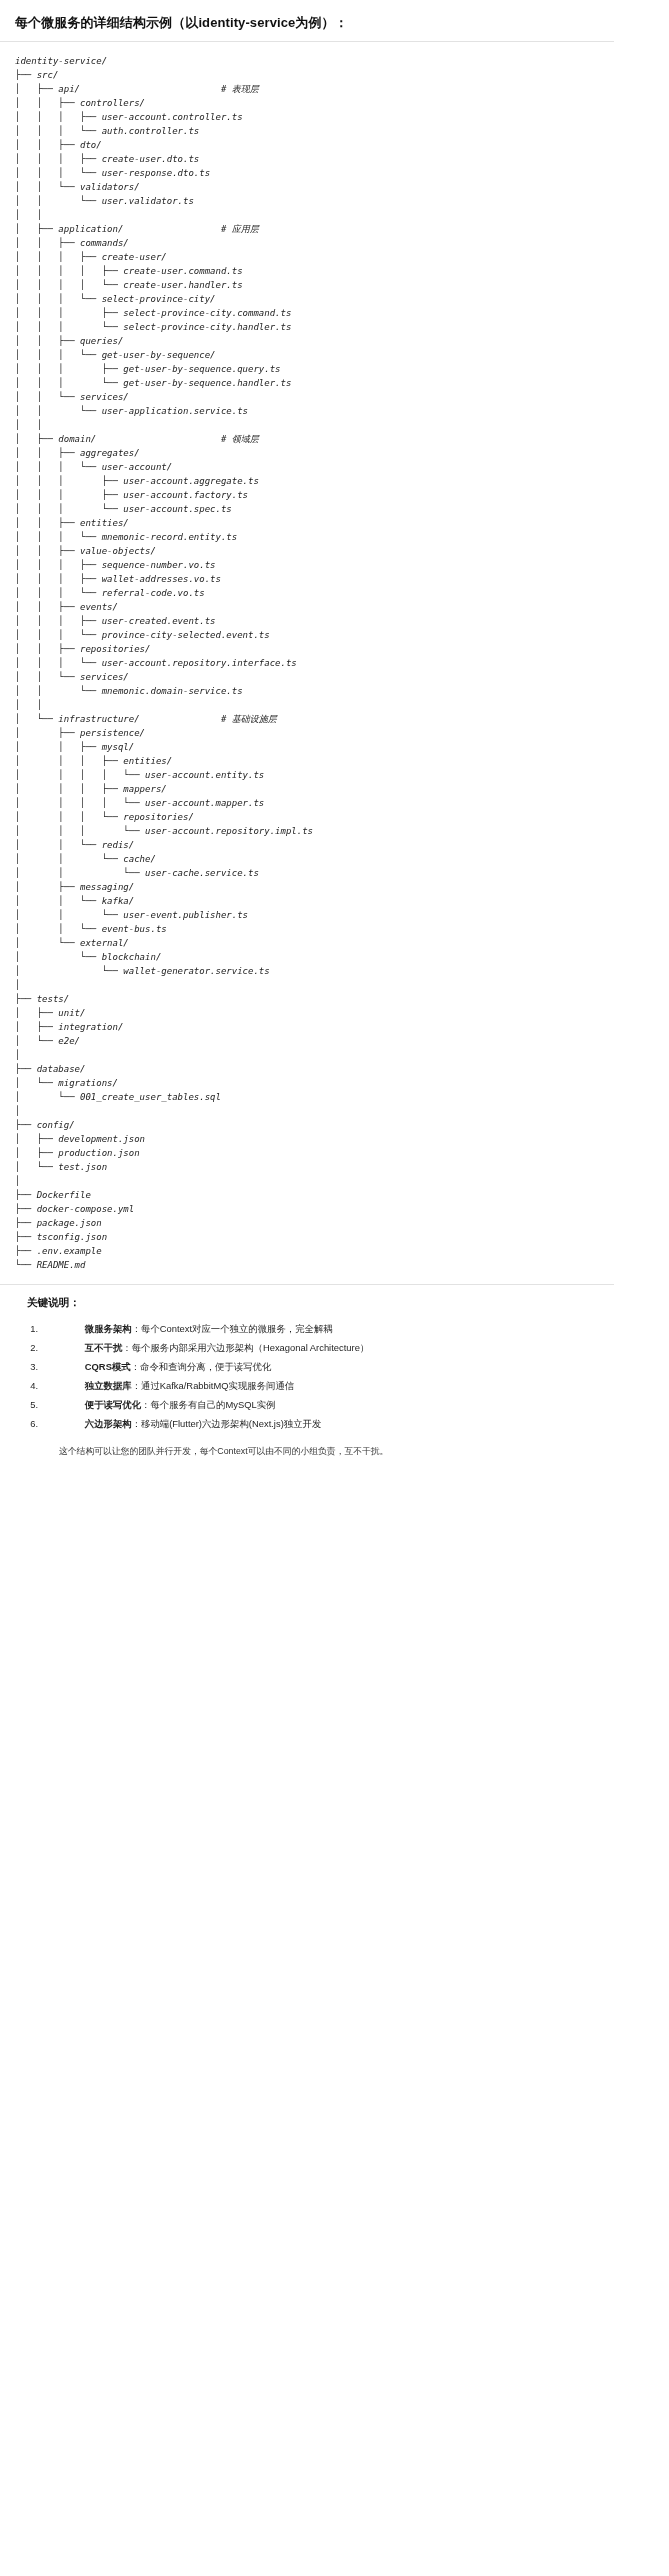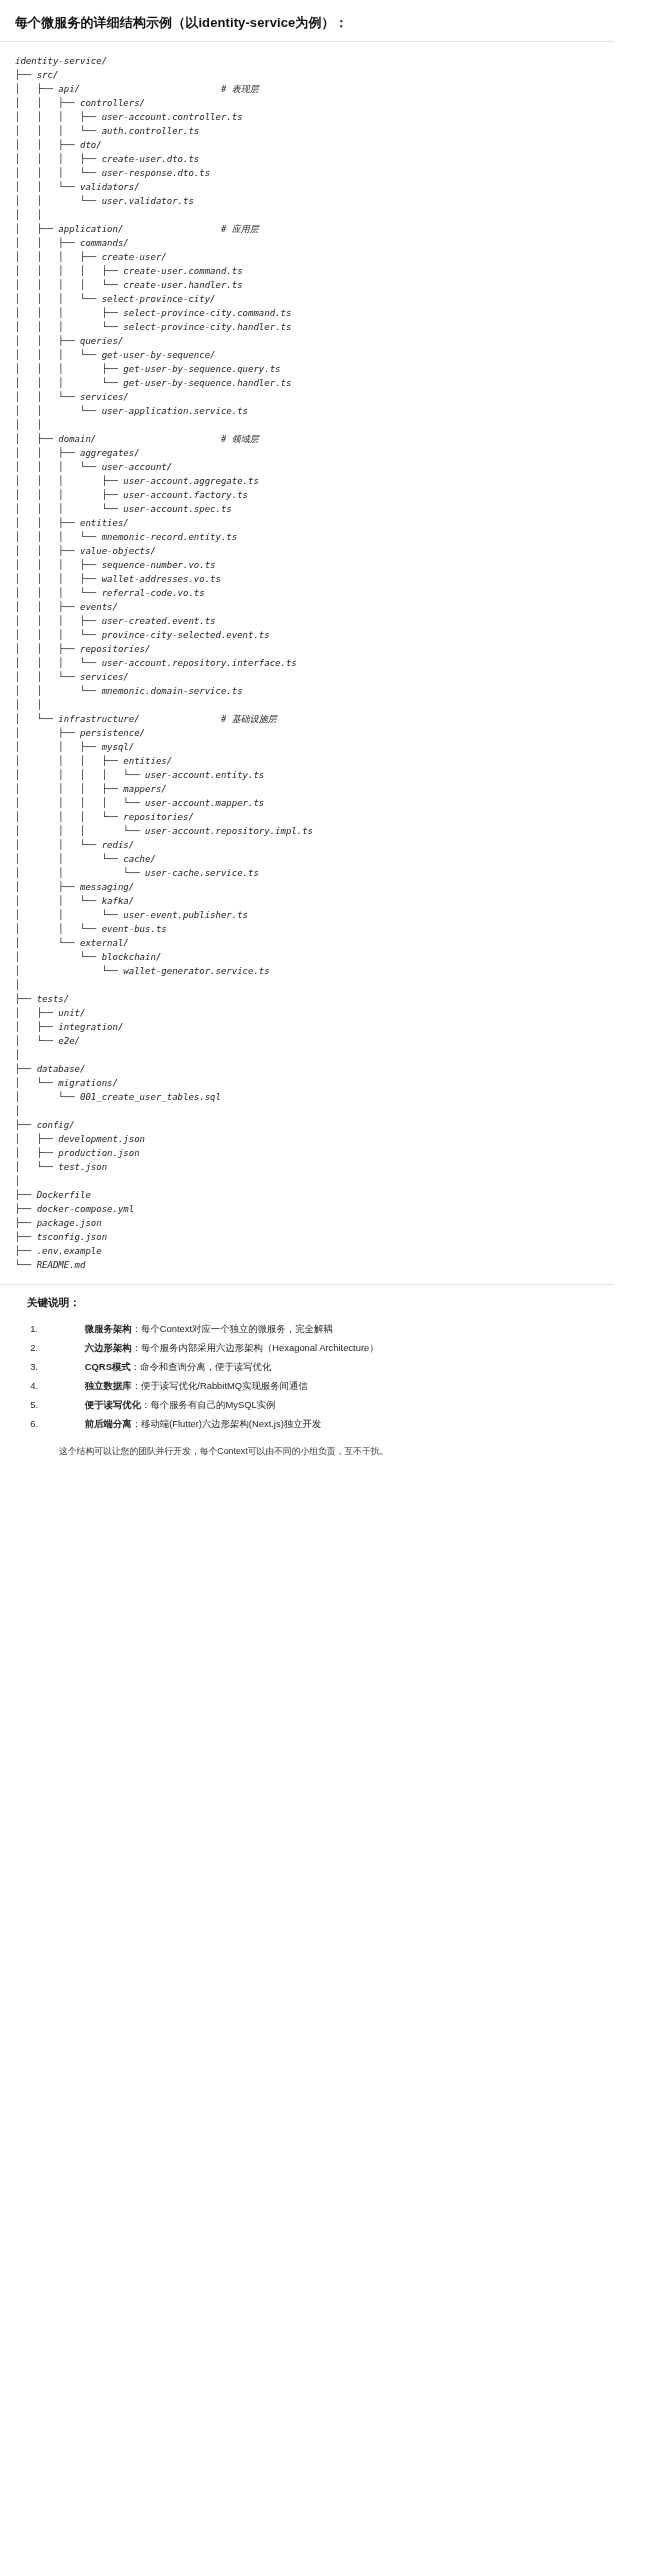--- a/index.html
+++ b/index.html
@@ -179,25 +179,25 @@
 ├── .env.example
 └── README.md</pre>
   </div>
 
   <div class="divider"></div>
 
   <div class="keys-block">
     <div class="keys-title">关键说明：</div>
     <ol class="keys">
       <li><span class="k">微服务架构</span><span>：每个Context对应一个独立的微服务，完全解耦</span></li>
-      <li><span class="k">六边形架构</span><span>：每个服务内部采用六边形架构（Hexagonal Architecture）</span></li>
+      <li><span class="k">互不干扰</span><span>：每个服务内部采用六边形架构（Hexagonal Architecture）</span></li>
       <li><span class="k">CQRS模式</span><span>：命令和查询分离，便于读写优化</span></li>
-      <li><span class="k">独立数据库</span><span>：便于读写优化/RabbitMQ实现服务间通信</span></li>
+      <li><span class="k">独立数据库</span><span>：通过Kafka/RabbitMQ实现服务间通信</span></li>
       <li><span class="k">便于读写优化</span><span>：每个服务有自己的MySQL实例</span></li>
-      <li><span class="k">前后端分离</span><span>：移动端(Flutter)六边形架构(Next.js)独立开发</span></li>
+      <li><span class="k">六边形架构</span><span>：移动端(Flutter)六边形架构(Next.js)独立开发</span></li>
     </ol>
   </div>
 
   <div class="footer-block">
     <div class="footer-text">这个结构可以让您的团队并行开发，每个Context可以由不同的小组负责，互不干扰。</div>
   </div>
 
 </div>
 
 

